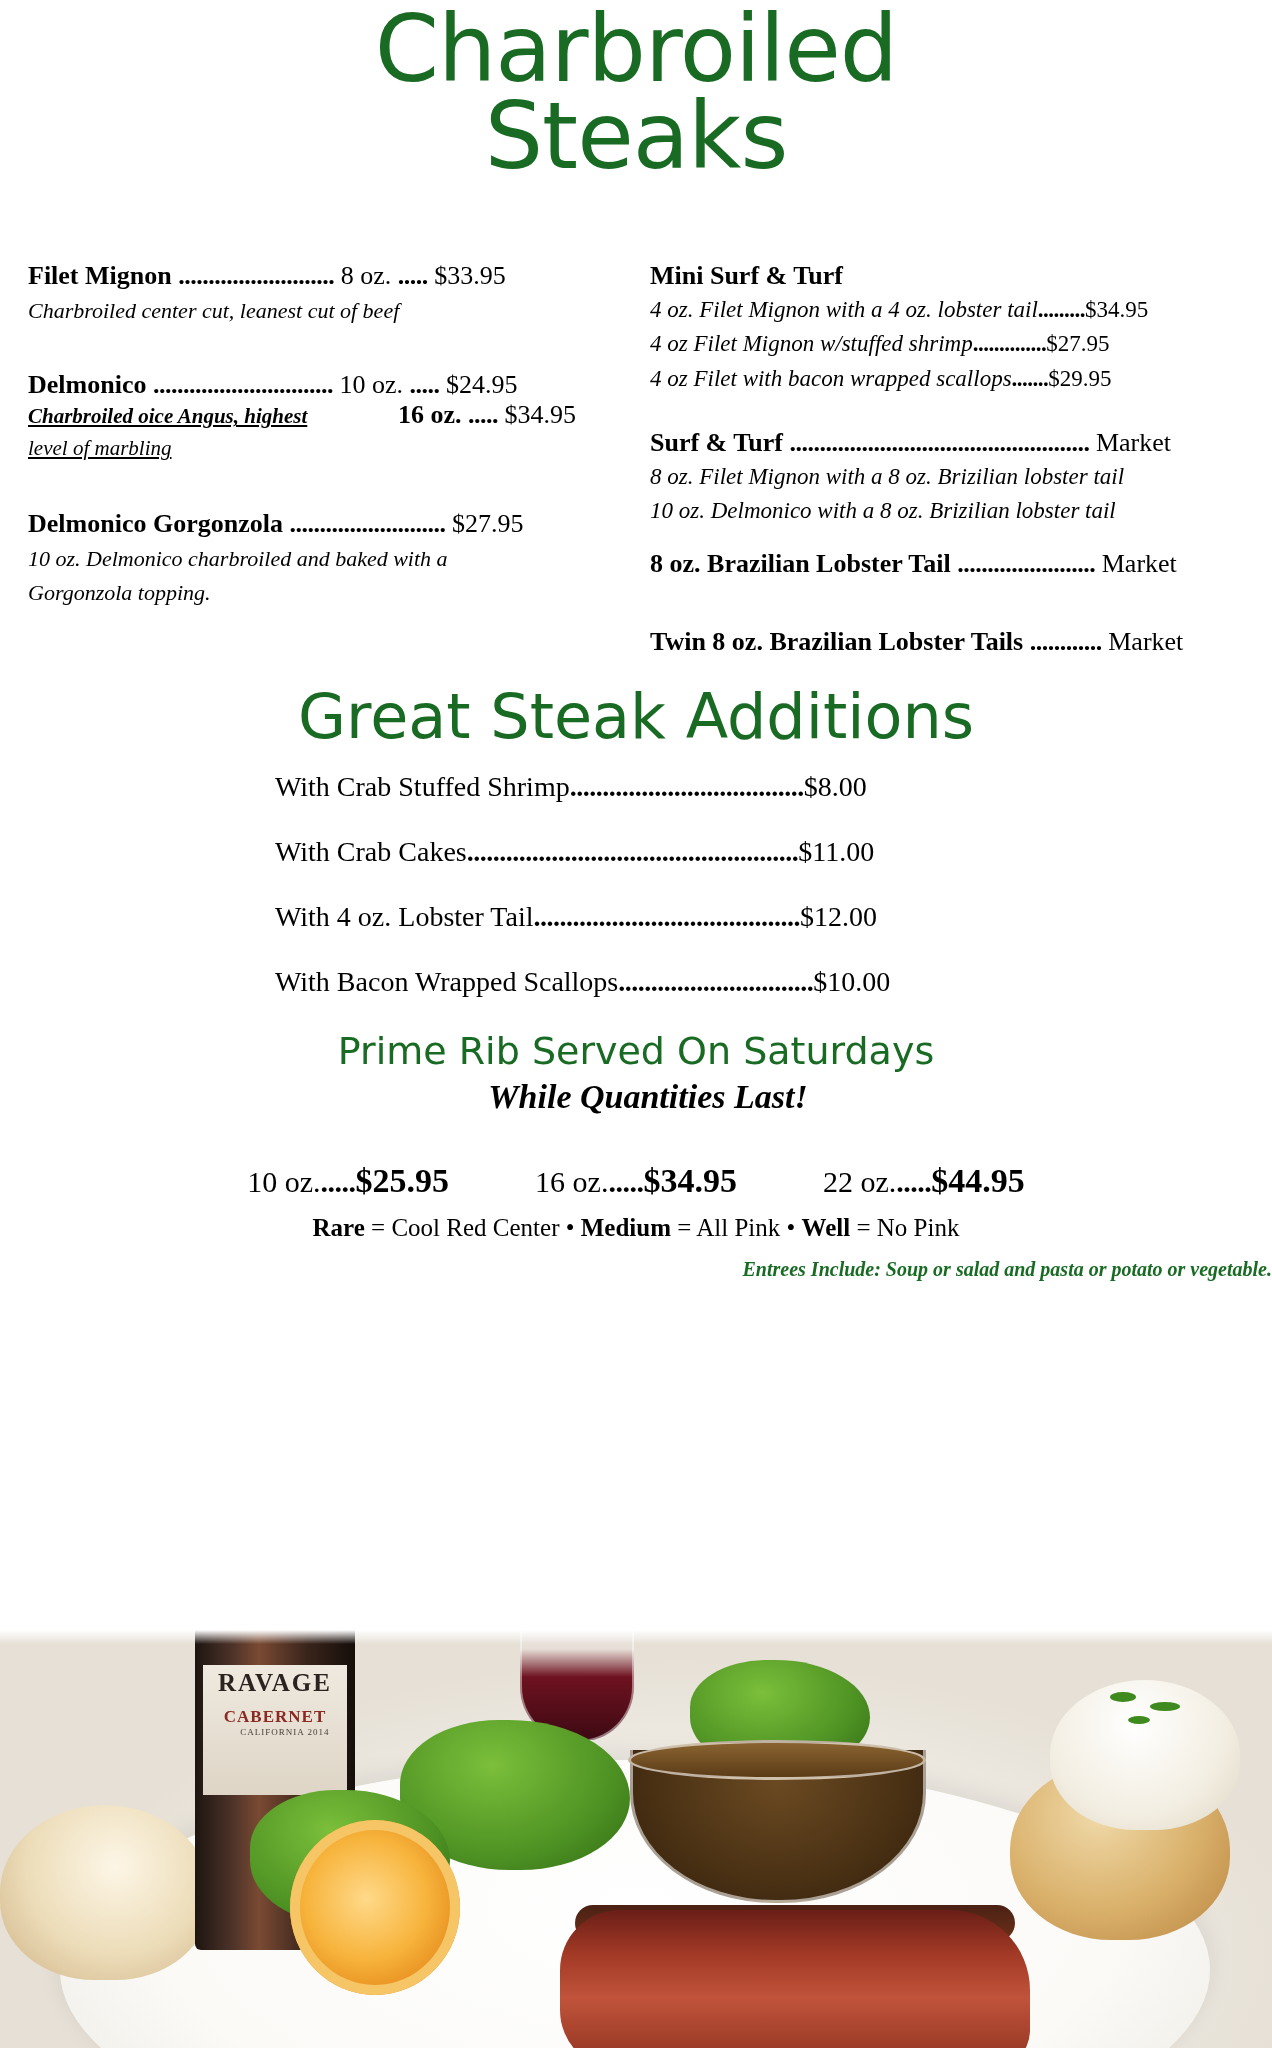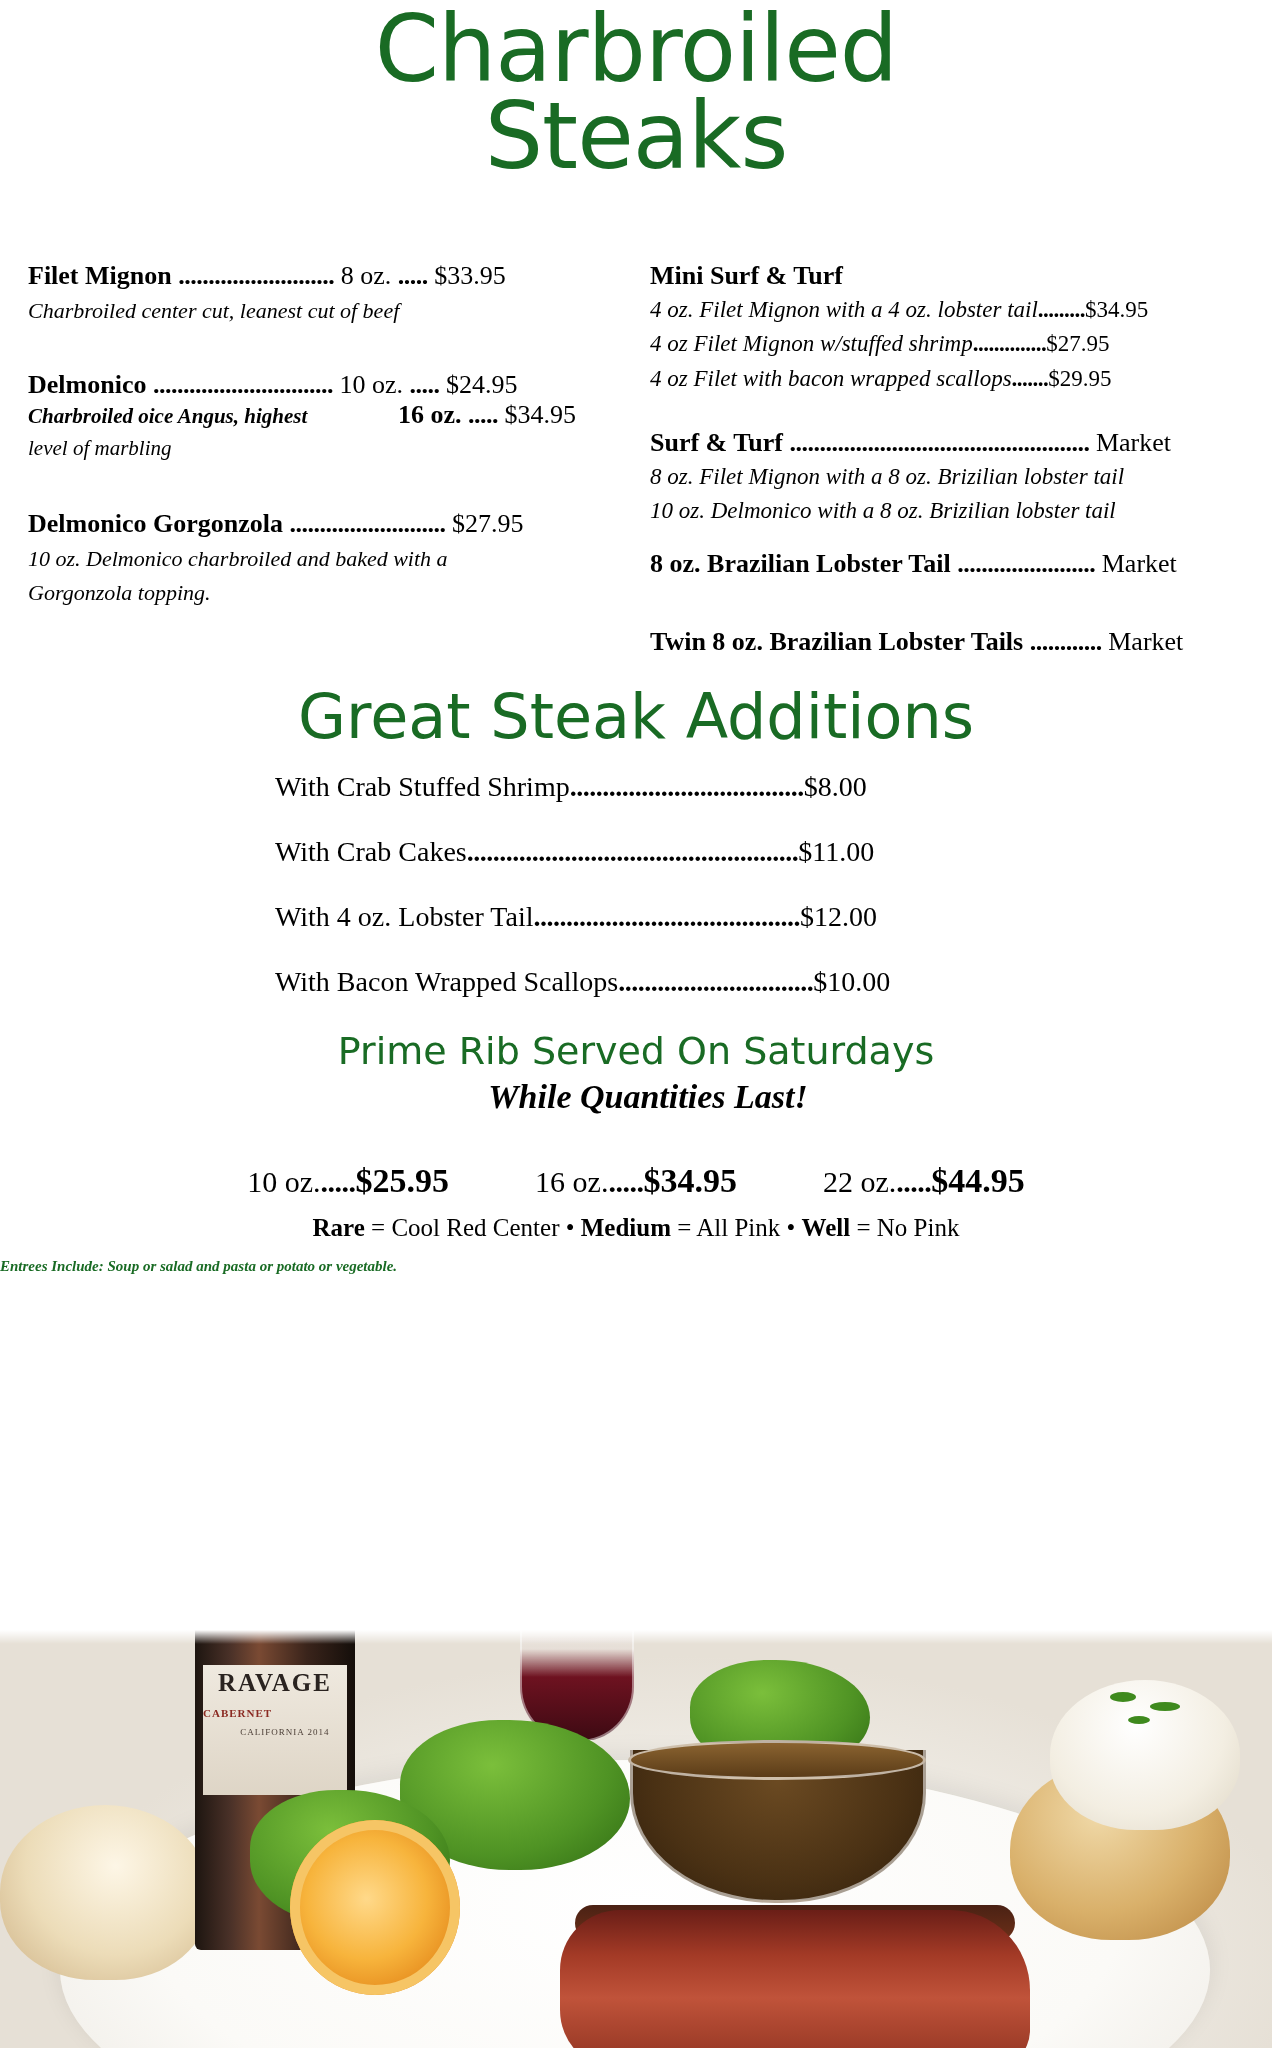--- a/index.html
+++ b/index.html
@@ -80,20 +80,21 @@
     font-style: italic;
     font-size: 22px;
     line-height: 1.45;
     margin-top: 2px;
   }
   .desc-2col {
     font-style: italic;
     font-size: 21px;
     line-height: 1.35;
     margin-top: 0px;
+    text-decoration: underline;
   }
   .gap-lg { height: 36px; }
   .gap-md { height: 22px; }
   .gap-sm { height: 10px; }
 
   .sub-line {
     font-style: italic;
     font-size: 23px;
     line-height: 1.5;
     white-space: nowrap;
@@ -147,25 +148,25 @@
     font-weight: bold;
     font-size: 34px;
   }
   .doneness {
     text-align: center;
     font-size: 25px;
     margin-top: 14px;
   }
   .doneness b { font-weight: bold; }
   .entrees {
-    text-align: left;
+    text-align: right;
     color: #196b24;
     font-weight: bold;
     font-style: italic;
-    font-size: 15px;
+    font-size: 20px;
     margin-top: 16px;
   }
 
   
   .photo {
     position: absolute;
     left: 0;
     top: 1630px;
     width: 1272px;
     height: 418px;
@@ -216,22 +217,22 @@
     font-family: "Liberation Serif", serif;
     font-size: 25px;
     letter-spacing: 2px;
     color: #2a2320;
     font-weight: bold;
   }
   .wine-sub {
     position: absolute;
     top: 42px;
     left: 0; right: 0;
-    text-align: left;
-    font-size: 11px;
+    text-align: center;
+    font-size: 17px;
     letter-spacing: 1px;
     color: #8b2a22;
     font-weight: bold;
   }
   .wine-sub2 {
     position: absolute;
     top: 62px;
     left: 0; right: 0;
     text-align: center;
     font-size: 9px;

